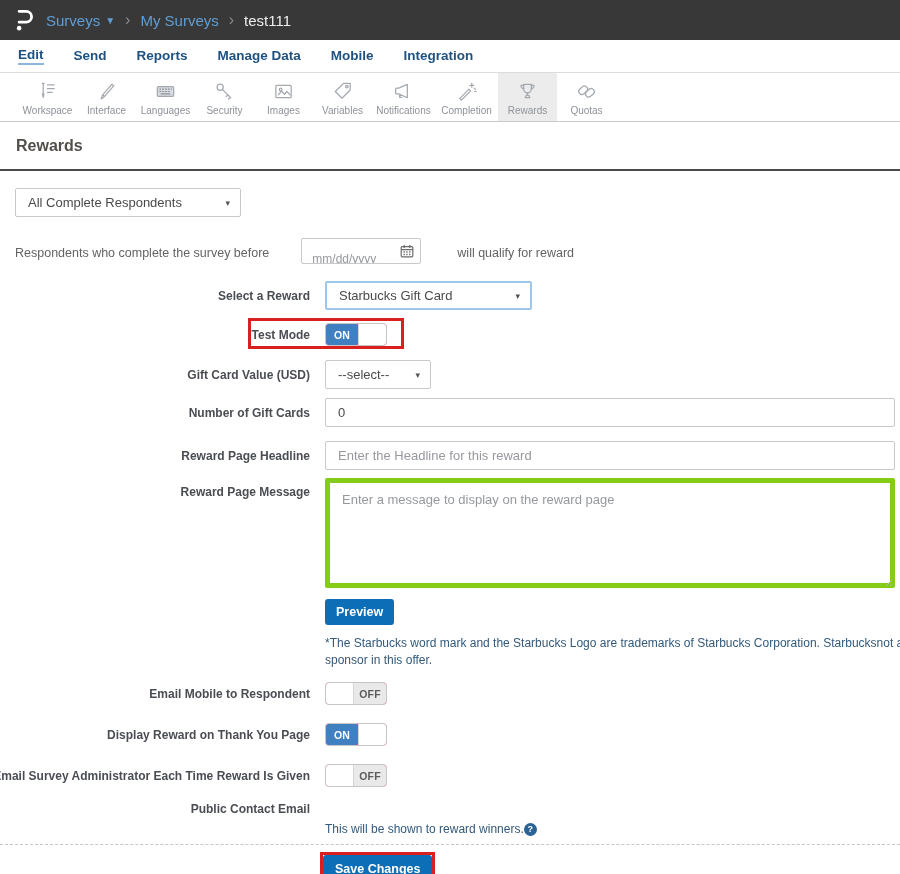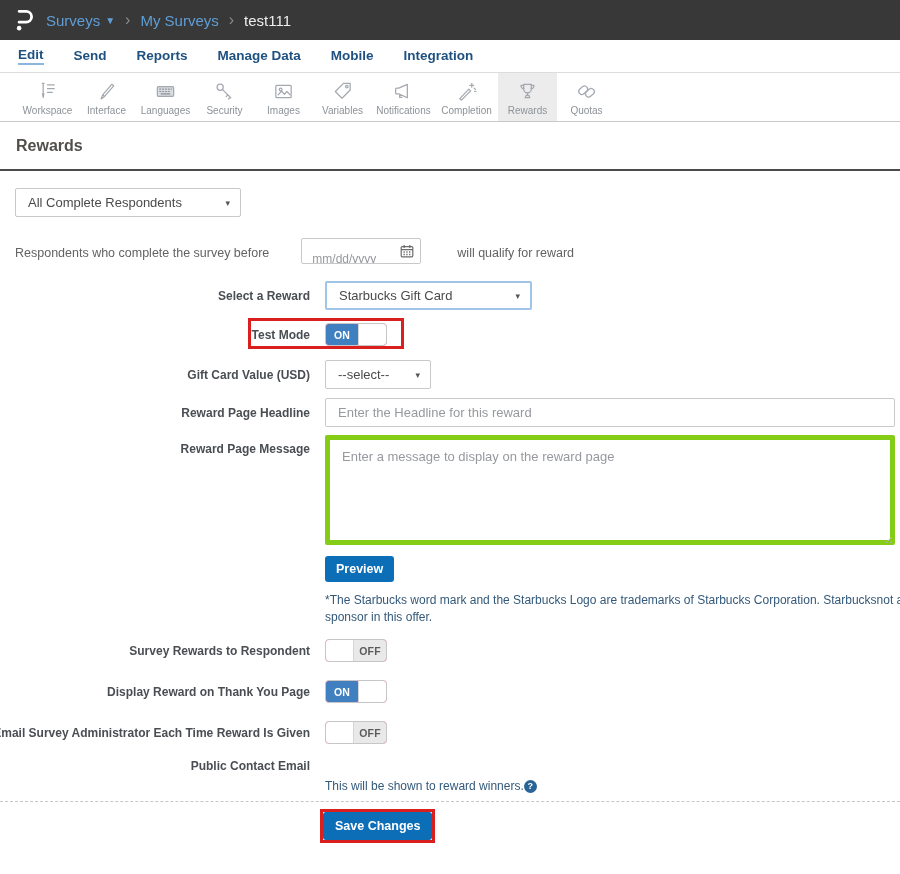--- a/index.html
+++ b/index.html
@@ -234,20 +234,28 @@
       </div>
     <div class="ctl">
       <div class="sel" style="width:106px;">
         <span>--select--</span>
         <span class="caret">▾</span>
       </div>
     </div>
   </div>
 
   
+  <div class="row mb14">
+    <div class="lbl">
+        <span>Number of Gift Cards</span>
+      </div>
+    <div class="ctl">
+      <input class="txt" value="0" style="">
+    </div>
+  </div>
 
   
   <div class="row mb8">
     <div class="lbl">
         <span>Reward Page Headline</span>
       </div>
     <div class="ctl">
       <input class="txt" placeholder="Enter the Headline for this reward" style="">
     </div>
   </div>
@@ -267,21 +275,21 @@
 
   
   <button class="btn preview">Preview</button>
 
   
   <p class="trademark">*The Starbucks word mark and the Starbucks Logo are trademarks of Starbucks Corporation. Starbucksnot a sponsor in this offer.</p>
 
   
   <div class="row mb18" style="margin-top:14px;">
     <div class="lbl">
-        <span>Survey Rewards to Respondent</span>
+        <span>Email Mobile to Respondent</span>
       </div>
     <div class="ctl">
       <div class="toggle off">
         <span class="knob"></span>
         <span class="seg">OFF</span>
       </div>
     </div>
   </div>
 
   

